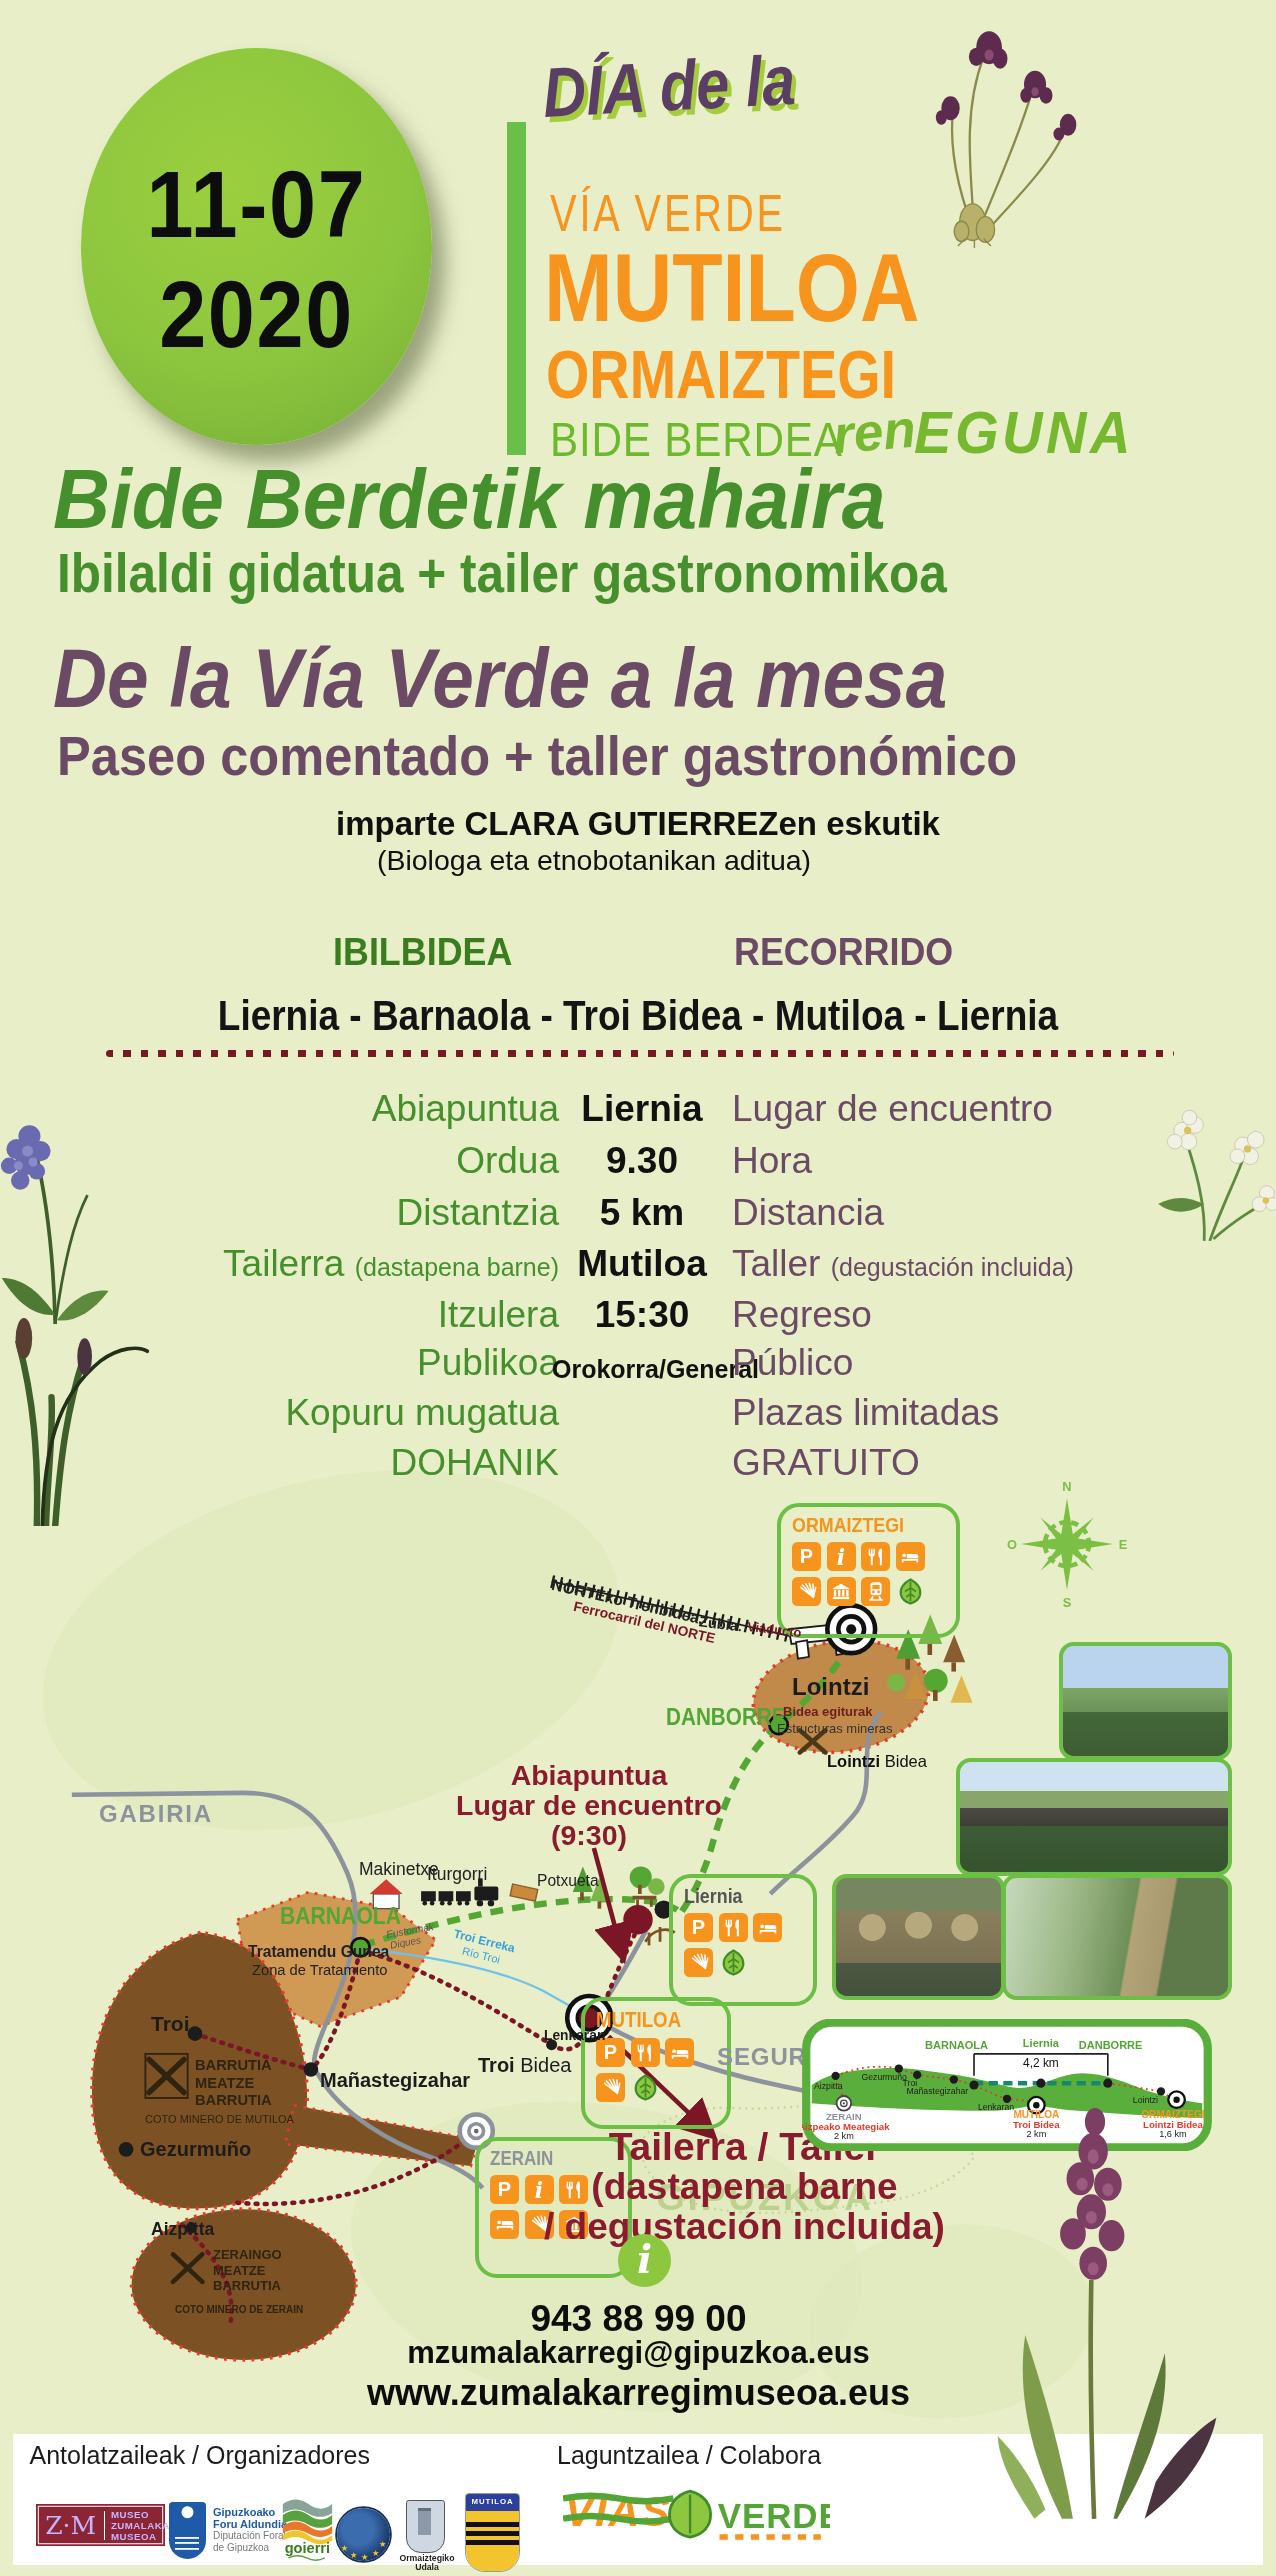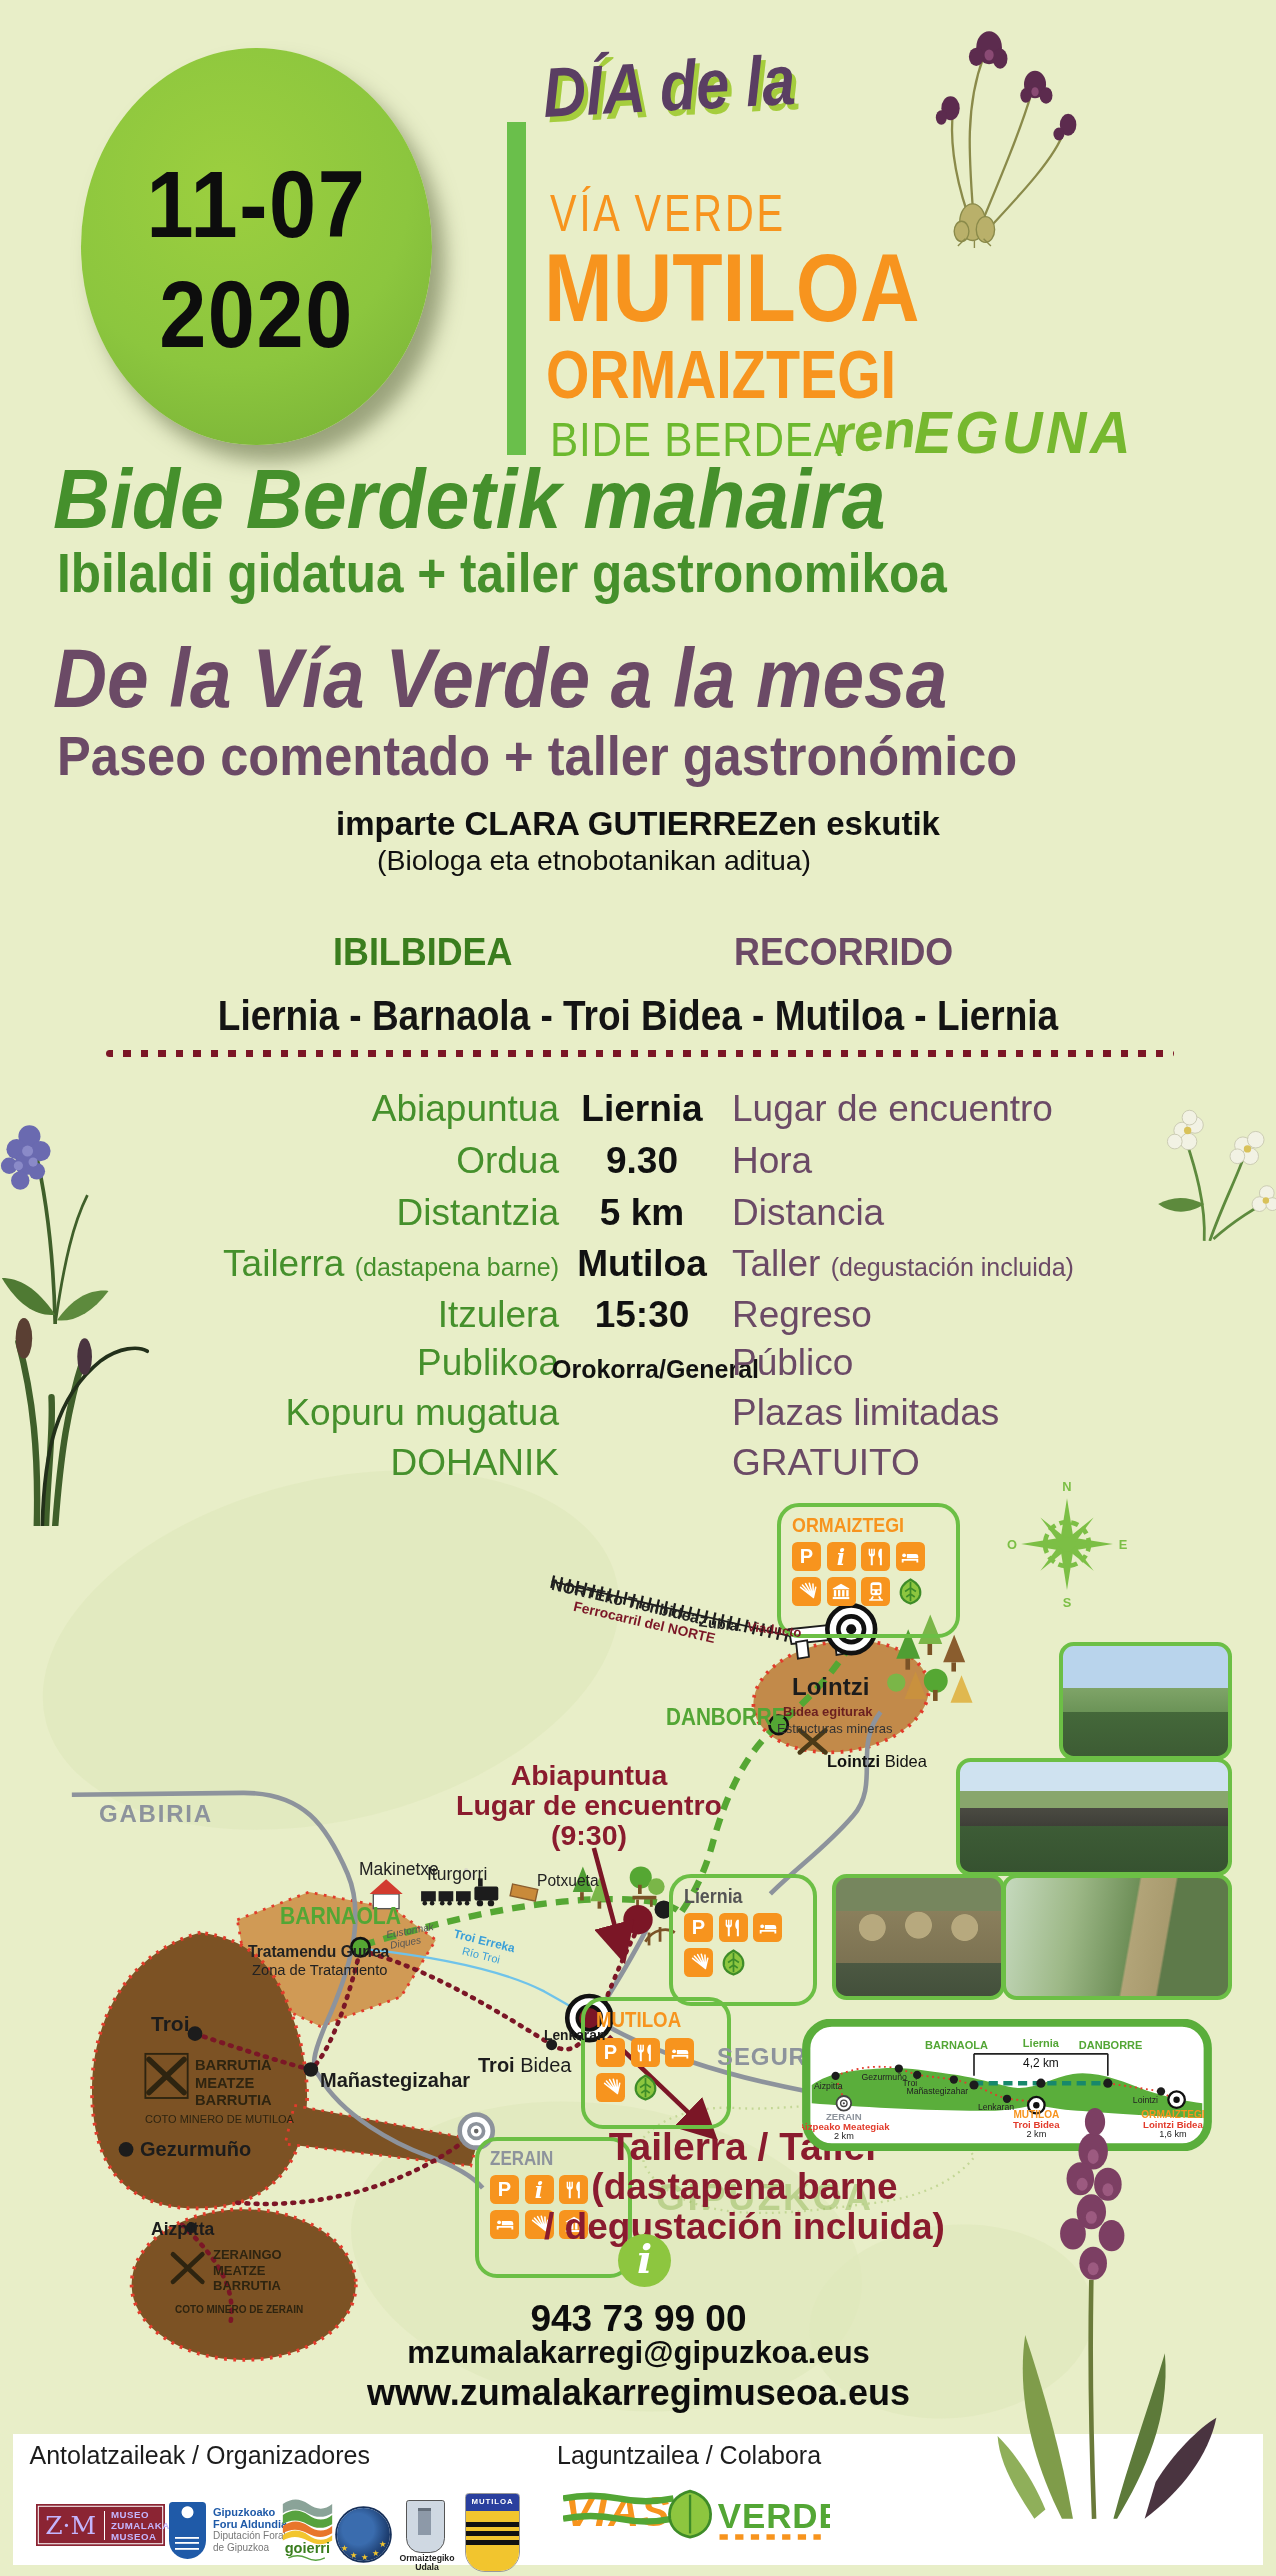--- a/index.html
+++ b/index.html
@@ -699,21 +699,21 @@
       <text x="404" y="108" font-size="11" fill="#f7941e">ORMAIZTEGI</text>
       <text x="404" y="119" font-size="10.5" fill="#e23b2b">Lointzi Bidea</text>
       <text x="404" y="129" font-size="10" fill="#222" font-weight="normal">1,6 km</text>
       <text x="45" y="110" font-size="10.5" fill="#8d939c">ZERAIN</text>
       <text x="45" y="121" font-size="10.5" fill="#e23b2b">Aizpeako Meategiak</text>
       <text x="45" y="131" font-size="10" fill="#222" font-weight="normal">2 km</text>
     </g>
   </svg>
 
   <div id="info-i" class="abs">i</div>
-  <div class="contact abs" style="top:2298px;font-size:37px;">943 73 99 00</div>
+  <div class="contact abs" style="top:2298px;font-size:37px;">943 88 99 00</div>
   <div class="contact abs" style="top:2335px;font-size:31px;">mzumalakarregi@gipuzkoa.eus</div>
   <div class="contact abs" style="top:2372px;font-size:36px;">www.zumalakarregimuseoa.eus</div>
 
   <div id="footer" class="abs">
     <div class="flabel" style="left:16.5px;">Antolatzaileak / Organizadores</div>
     <div class="flabel" style="left:544px;">Laguntzailea / Colabora</div>
 
     <div id="zm-logo">
       <div id="zm-abbr">Z·M</div>
       <div id="zm-txt">

